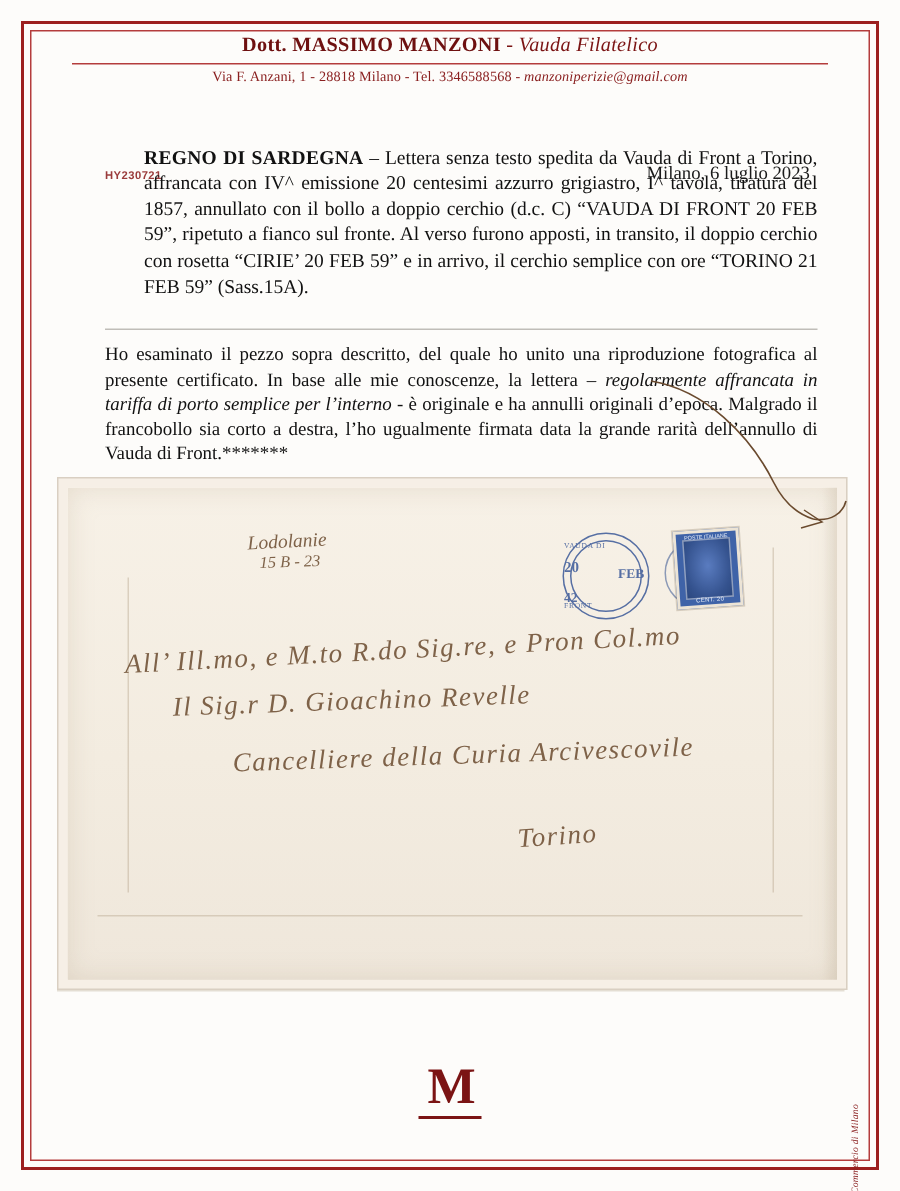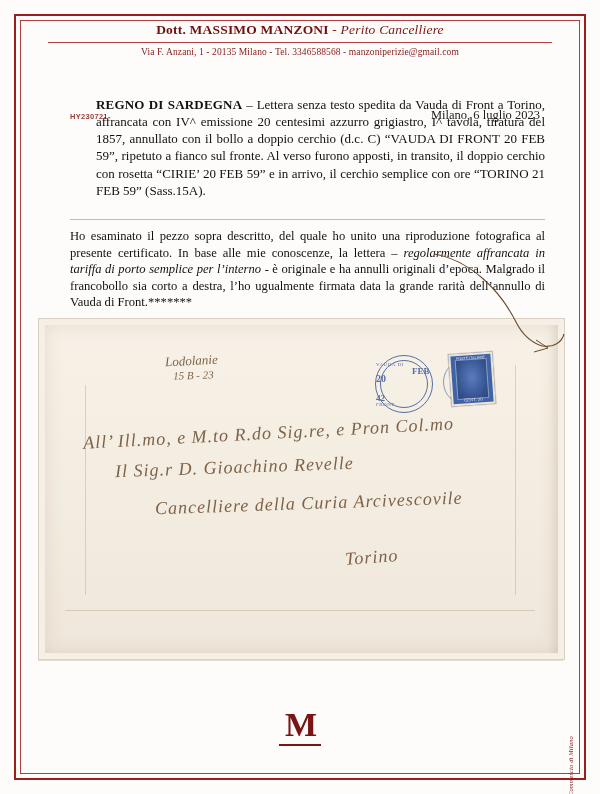--- a/index.html
+++ b/index.html
@@ -66,20 +66,21 @@
     height: 1px;
     background: #b43c3c;
     margin: 4px 0 4px 0;
   }
   .header-sub {
     font-size: 9.5px;
     color: #8a2020;
     letter-spacing: 0.1px;
   }
   .header-sub .mail {
+    font-style: italic;
   }
 
   
   .meta-row {
     position: absolute;
     left: 70px;
     right: 60px;
     top: 72px;
     display: flex;
     justify-content: space-between;
@@ -226,21 +227,21 @@
   }
   .cancel-vauda {
     left: 330px; top: 30px;
     width: 56px; height: 56px;
   }
   .cancel-vauda .ring {
     position: absolute; inset: 4px; border: 1px solid #2f4f93; border-radius: 50%;
   }
   .cancel-vauda .l1 { position:absolute; left:0; right:0; top:6px; font-size:5px; letter-spacing:0.5px;}
   .cancel-vauda .l2 { position:absolute; left:0; right:0; top:17px; font-size:10px; font-weight:bold;}
-  .cancel-vauda .l3 { position:absolute; left:0; right:0; top:10px; font-size:9px; font-weight:bold;padding-left:36px;}
+  .cancel-vauda .l3 { position:absolute; left:0; right:0; top:21px; font-size:9px; font-weight:bold;padding-left:36px;}
   .cancel-vauda .l4 { position:absolute; left:0; right:0; top:37px; font-size:9px; font-weight:bold;}
   .cancel-vauda .l5 { position:absolute; left:0; right:0; bottom:5px; font-size:5px; letter-spacing:0.5px;}
 
   .cancel-ciriе {
     left: 398px; top: 34px;
     width: 44px; height: 44px;
     border-color: #33528f;
     opacity: 0.55;
   }
 
@@ -310,25 +311,25 @@
 </head>
 <body>
 
 <div class="page">
 
   <div class="frame-outer"></div>
   <div class="frame-inner"></div>
 
   <div class="header">
     <div class="header-title">
-      <span class="bold">Dott. MASSIMO MANZONI</span><span> - </span><span class="ital">Perito Cancelliere</span>
+      <span class="bold">Dott. MASSIMO MANZONI</span><span> - </span><span class="ital">Vauda Filatelico</span>
     </div>
     <div class="header-rule"></div>
     <div class="header-sub">
-      <span>Via F. Anzani, 1 - 20135 Milano - Tel. 3346588568 - </span><span class="mail">manzoniperizie@gmail.com</span>
+      <span>Via F. Anzani, 1 - 28818 Milano - Tel. 3346588568 - </span><span class="mail">manzoniperizie@gmail.com</span>
     </div>
   </div>
 
   <div class="meta-row">
     <span class="ref-code">HY230721</span>
     <span class="place-date">Milano, 6 luglio 2023</span>
   </div>
 
   <div class="body-text">
     <span class="caps">REGNO DI SARDEGNA</span><span> – Lettera senza testo spedita da Vauda di Front a Torino, affrancata con IV^ emissione 20 centesimi azzurro grigiastro, I^ tavola, tiratura del 1857, annullato con il bollo a doppio cerchio (d.c. C) “VAUDA DI FRONT 20 FEB 59”, ripetuto a fianco sul fronte. Al verso furono apposti, in transito, il doppio cerchio con rosetta “CIRIE’ 20 FEB 59” e in arrivo, il cerchio semplice con ore “TORINO 21 FEB 59” (Sass.15A).</span>

